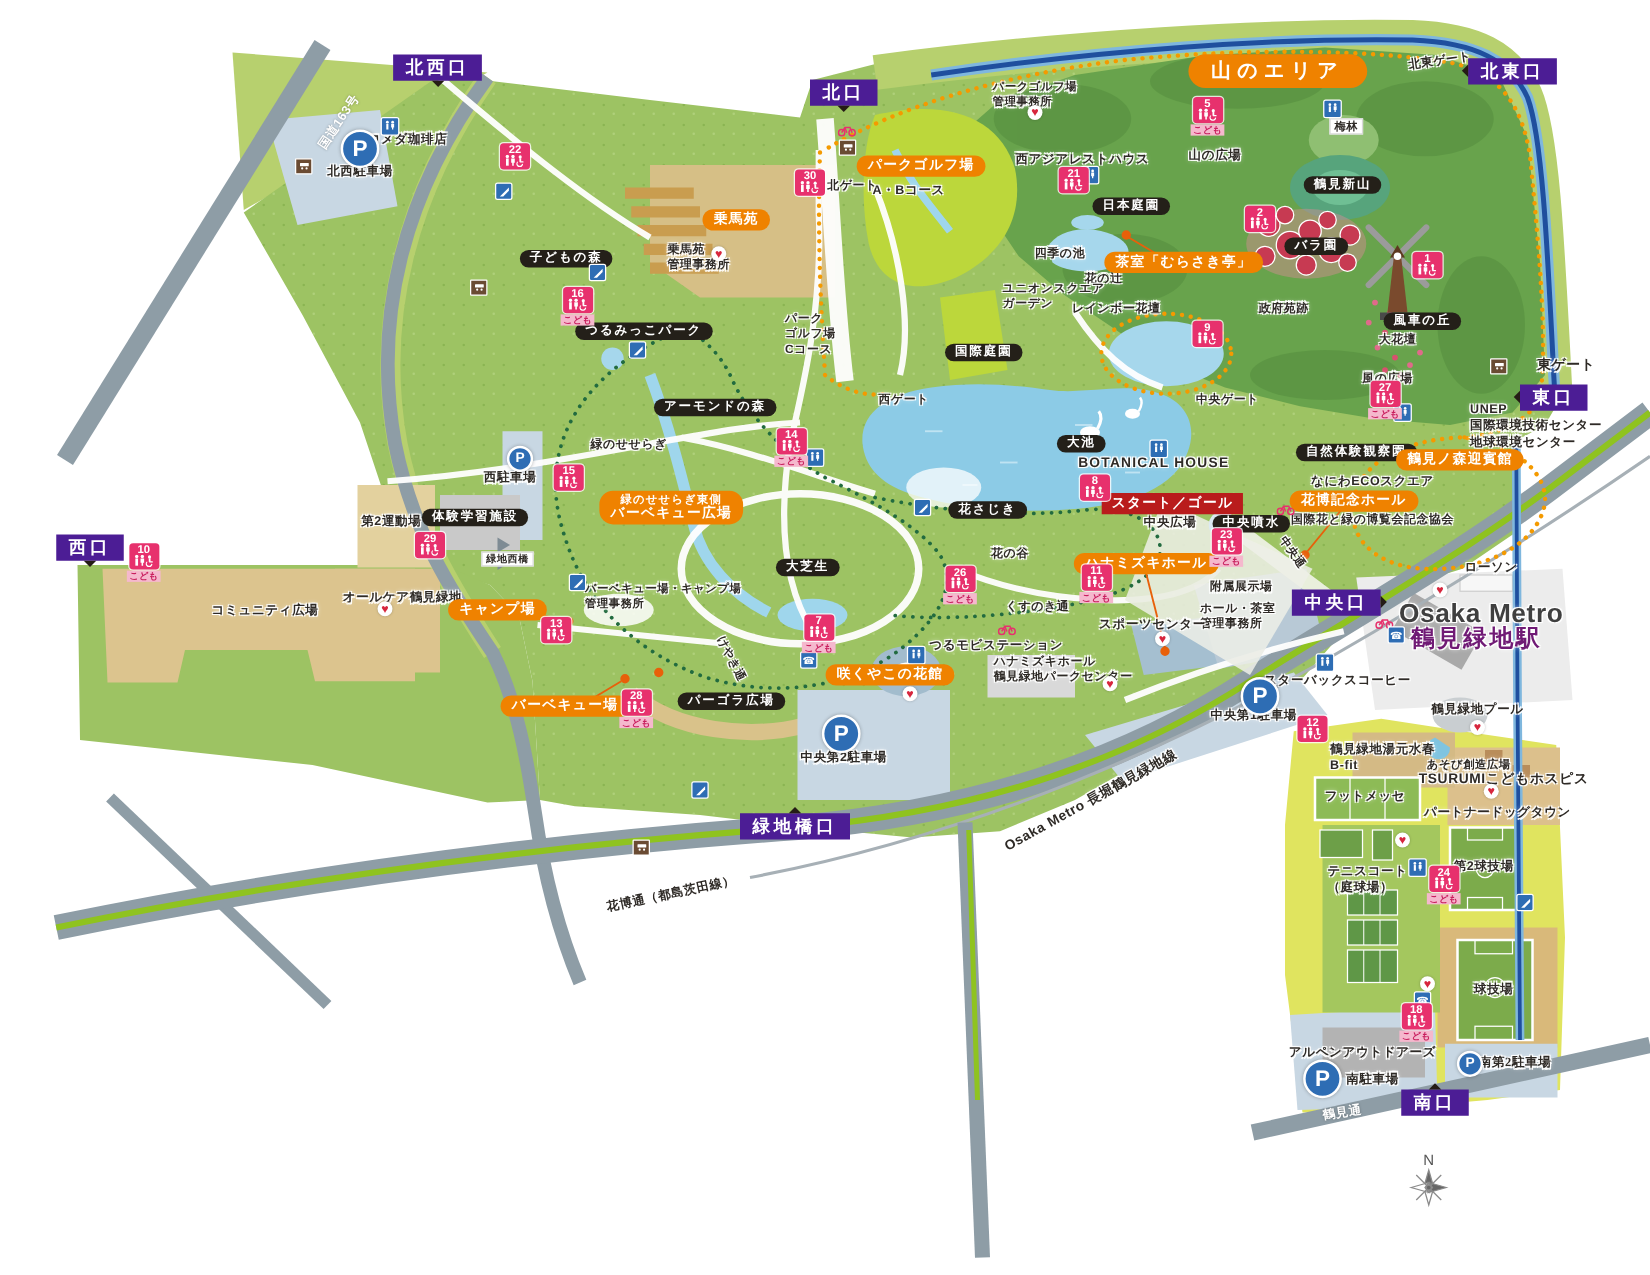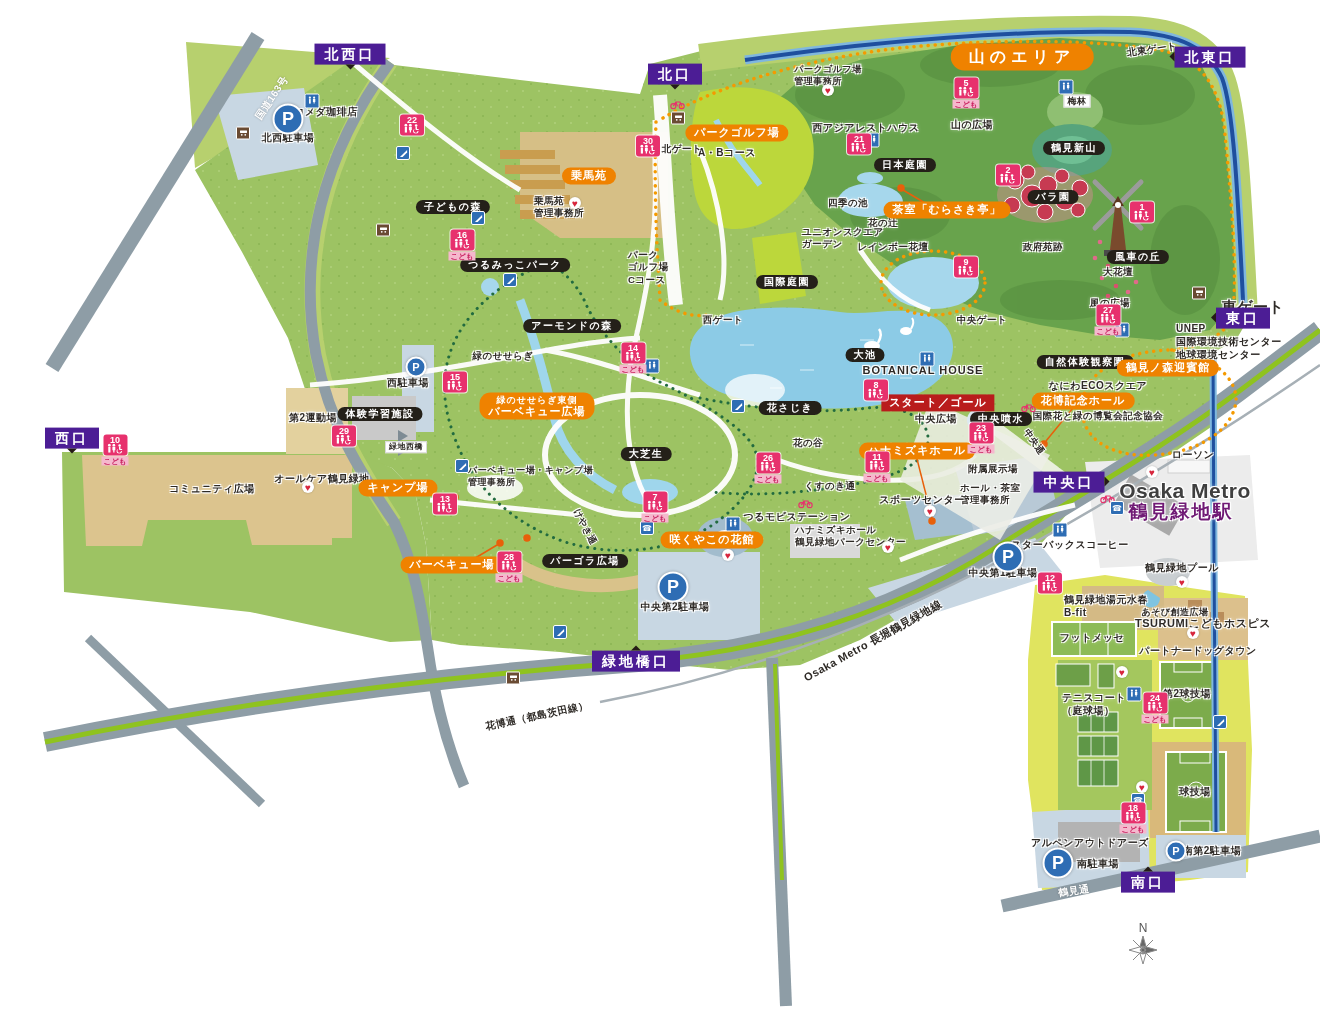--- a/index.html
+++ b/index.html
@@ -370,39 +370,39 @@
       <div class="m tlabel" style="left: 866px; top: 128px; transform: translate(-50%, -50%);">西アジアレストハウス</div>
       <div class="m tlabel" style="left: 972px; top: 125px; transform: translate(-50%, -50%);">山の広場</div>
       <div class="m tlabel tag" style="font-size: 9px; left: 1077px; top: 101px; transform: translate(-50%, -50%);">梅林</div>
       <div class="m tlabel" style="font-size: 9.5px; left: 848px; top: 203px; transform: translate(-50%, -50%);">四季の池</div>
       <div class="m tlabel" style="font-size: 9.5px; left: 883px; top: 223px; transform: translate(-50%, -50%);">花の辻</div>
       <div class="m tlabel ml" style="font-size: 9.5px; left: 802px; top: 238px; transform: translate(0px, -50%); text-align: left;">
         <div>ユニオンスクエア</div>
         <div>ガーデン</div>
       </div>
       <div class="m tlabel" style="font-size: 9.5px; left: 893px; top: 247px; transform: translate(-50%, -50%);">レインボー花壇</div>
-      <div class="m tlabel" style="font-size: 9.5px; left: 1027px; top: 247px; transform: translate(-50%, -50%); margin-left: 16px;">政府苑跡</div>
+      <div class="m tlabel" style="font-size: 9.5px; left: 1027px; top: 247px; transform: translate(-50%, -50%);">政府苑跡</div>
       <div class="m tlabel" style="font-size: 9.5px; left: 1118px; top: 272px; transform: translate(-50%, -50%);">大花壇</div>
       <div class="m tlabel" style="font-size: 9.5px; left: 1110px; top: 303px; transform: translate(-50%, -50%);">風の広場</div>
       <div class="m tlabel" style="font-size: 9.5px; left: 1152px; top: 49px; transform: translate(-50%, -50%) rotate(-8deg);">北東ゲート</div>
-      <div class="m tlabel" style="font-size: 15px; left: 1217px; top: 307px; transform: translate(-50%, -50%); margin-left: 36px;">東ゲート</div>
+      <div class="m tlabel" style="font-size: 11px; left: 1217px; top: 293px; transform: translate(-50%, -50%); margin-left: 36px;">東ゲート</div>
       <div class="m tlabel" style="font-size: 9.5px; left: 723px; top: 320px; transform: translate(-50%, -50%);">西ゲート</div>
       <div class="m tlabel" style="font-size: 9.5px; left: 982px; top: 320px; transform: translate(-50%, -50%);">中央ゲート</div>
       <div class="m tlabel" style="font-size: 11px; letter-spacing: 1px; left: 923px; top: 371px; transform: translate(-50%, -50%);">BOTANICAL HOUSE</div>
       <div class="m tlabel" style="left: 936px; top: 419px; transform: translate(-50%, -50%);">中央広場</div>
       <div class="m tlabel ml" style="left: 1176px; top: 341px; transform: translate(0px, -50%); text-align: left;">
         <div>UNEP</div>
         <div>国際環境技術センター</div>
         <div>地球環境センター</div>
       </div>
       <div class="m tlabel" style="left: 1098px; top: 386px; transform: translate(-50%, -50%);">なにわECOスクエア</div>
       <div class="m tlabel" style="font-size: 9.5px; left: 1098px; top: 416px; transform: translate(-50%, -50%);">国際花と緑の博覧会記念協会</div>
       <div class="m tlabel" style="font-size: 9.5px; left: 808px; top: 443px; transform: translate(-50%, -50%);">花の谷</div>
       <div class="m tlabel" style="font-size: 9.5px; left: 830px; top: 486px; transform: translate(-50%, -50%);">くすのき通</div>
-      <div class="m tlabel" style="font-size: 9.5px; left: 993px; top: 470px; transform: translate(-50%, -50%); font-family: Liberation Serif, serif;">附属展示場</div>
+      <div class="m tlabel" style="font-size: 9.5px; left: 993px; top: 470px; transform: translate(-50%, -50%);">附属展示場</div>
       <div class="m tlabel ml" style="font-size: 9.5px; left: 960px; top: 494px; transform: translate(0px, -50%); text-align: left;">
         <div>ホール・茶室</div>
         <div>管理事務所</div>
       </div>
       <div class="m tlabel" style="left: 922px; top: 501px; transform: translate(-50%, -50%); font-family: Liberation Mono, monospace;">スポーツセンター</div>
       <div class="m tlabel" style="left: 797px; top: 517px; transform: translate(-50%, -50%);">つるモビステーション</div>
       <div class="m tlabel ml" style="font-size: 9.5px; left: 795px; top: 536px; transform: translate(0px, -50%); text-align: left;">
         <div>ハナミズキホール</div>
         <div>鶴見緑地パークセンター</div>
       </div>
@@ -421,21 +421,21 @@
       <div class="m tlabel" style="left: 1198px; top: 651px; transform: translate(-50%, -50%);">パートナードッグタウン</div>
       <div class="m tlabel" style="left: 1092px; top: 638px; transform: translate(-50%, -50%);">フットメッセ</div>
       <div class="m tlabel ml" style="left: 1094px; top: 704px; transform: translate(-50%, -50%);">
         <div>テニスコート</div>
         <div>（庭球場）</div>
       </div>
       <div class="m tlabel" style="left: 1187px; top: 694px; transform: translate(-50%, -50%);">第2球技場</div>
       <div class="m tlabel" style="left: 1195px; top: 792px; transform: translate(-50%, -50%);">球技場</div>
       <div class="m tlabel" style="left: 1090px; top: 843px; transform: translate(-50%, -50%);">アルペンアウトドアーズ</div>
       <div class="m tlabel" style="left: 1098px; top: 864px; transform: translate(-50%, -50%);">南駐車場</div>
-      <div class="m tlabel" style="left: 1212px; top: 851px; transform: translate(-50%, -50%);">南第2駐車場</div>
+      <div class="m tlabel" style="left: 1212px; top: 851px; transform: translate(-50%, -50%); font-family: Liberation Serif, serif;">南第2駐車場</div>
       <div class="m tlabel white" style="left: 1074px; top: 891px; transform: translate(-50%, -50%) rotate(-8deg);">鶴見通</div>
       <div class="m tlabel" style="left: 537px; top: 716px; transform: translate(-50%, -50%) rotate(-12deg);">花博通（都島茨田線）</div>
       <div class="m tlabel" style="font-size: 11px; left: 873px; top: 641px; transform: translate(-50%, -50%) rotate(-29deg);">Osaka Metro 長堀鶴見緑地線</div>
       <div class="m tlabel" style="font-size: 9px; left: 585px; top: 527px; transform: translate(-50%, -50%) rotate(63deg);">けやき通</div>
       <div class="m tlabel" style="font-size: 9px; left: 1034px; top: 442px; transform: translate(-50%, -50%) rotate(55deg);">中央通</div>
       <div class="m tlabel tag" style="font-size: 8px; left: 406px; top: 447px; transform: translate(-50%, -50%);">緑地西橋</div>
       <div class="m tlabel" style="left: 313px; top: 418px; transform: translate(-50%, -50%);">第2運動場</div>
       <div class="m tlabel" style="left: 322px; top: 479px; transform: translate(-50%, -50%);">オールケア鶴見緑地</div>
       <div class="m tlabel" style="left: 212px; top: 489px; transform: translate(-50%, -50%);">コミュニティ広場</div>
       <div class="m tlabel" style="left: 408px; top: 383px; transform: translate(-50%, -50%);">西駐車場</div>

